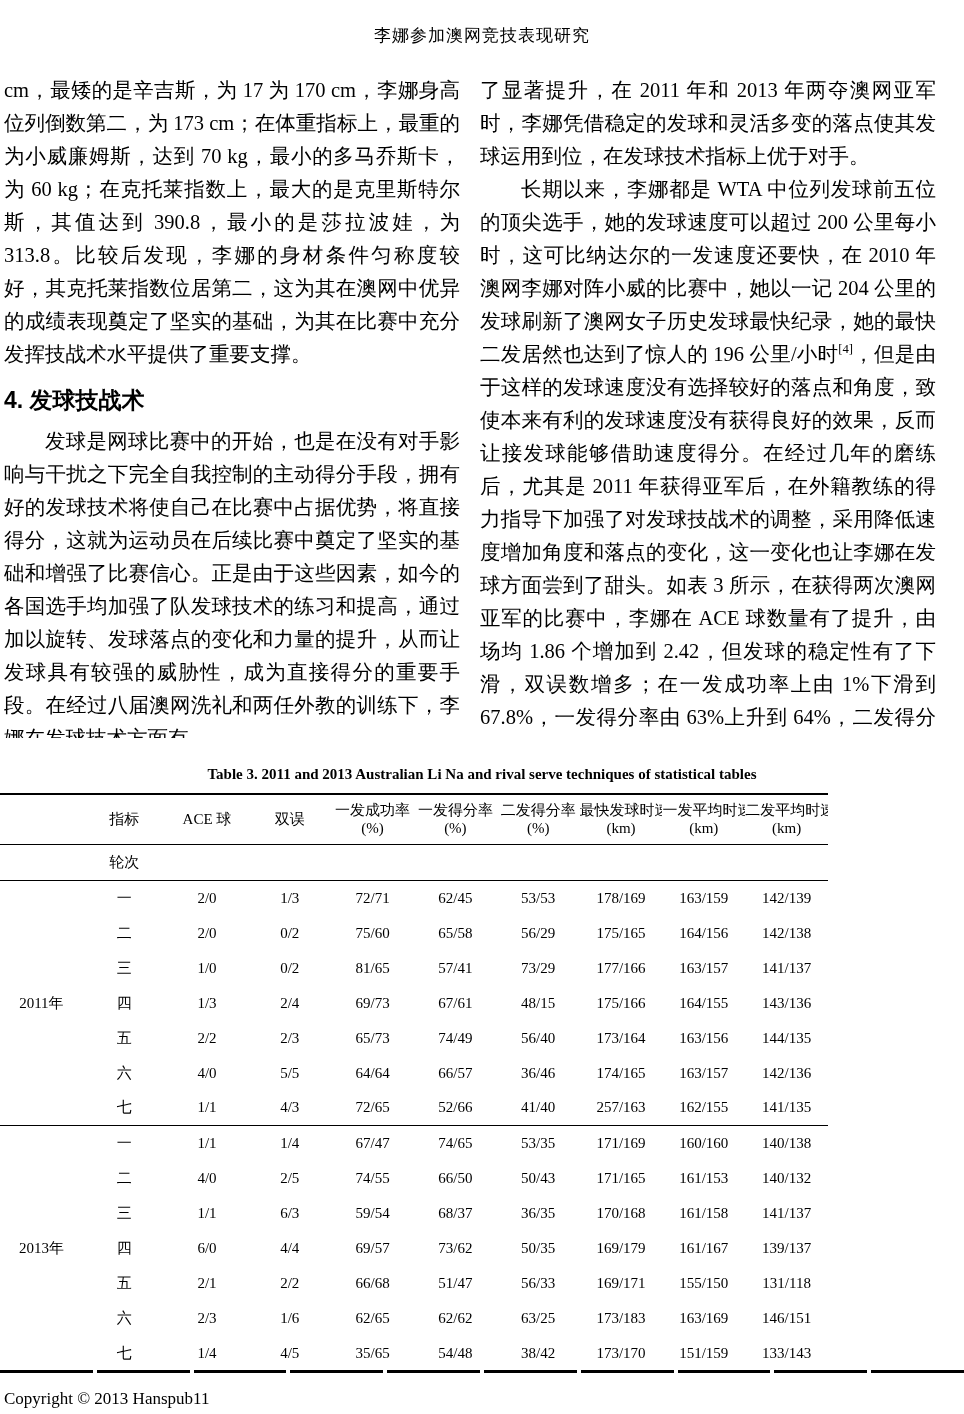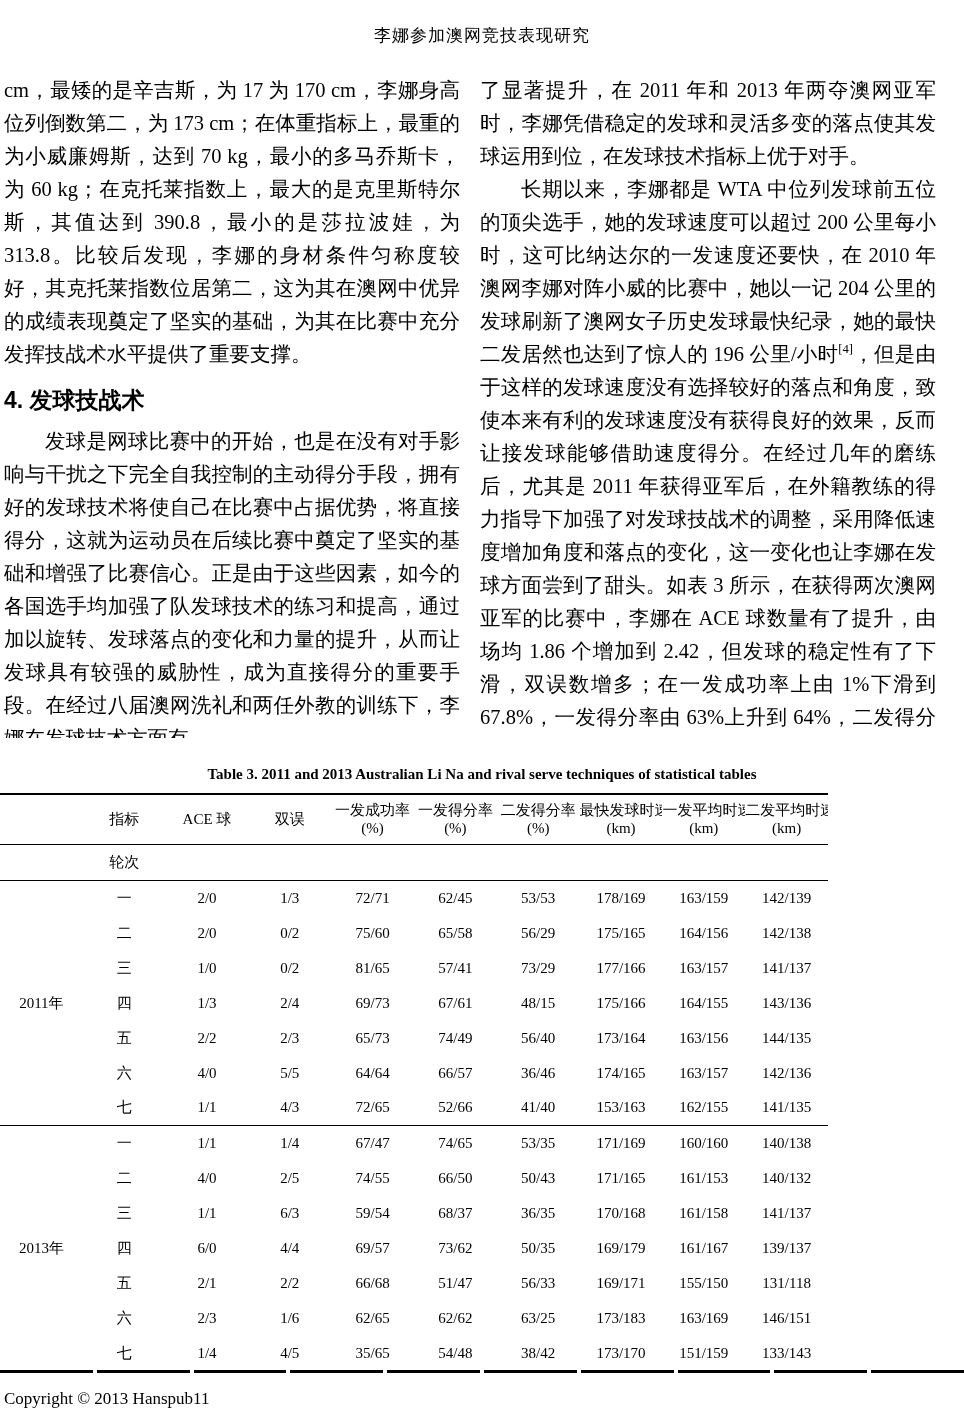--- a/index.html
+++ b/index.html
@@ -227,21 +227,21 @@
           <td>163/157</td>
           <td>142/136</td>
         </tr>
         <tr>
           <td>七</td>
           <td>1/1</td>
           <td>4/3</td>
           <td>72/65</td>
           <td>52/66</td>
           <td>41/40</td>
-          <td>153/163</td>
+          <td>257/163</td>
           <td>162/155</td>
           <td>141/135</td>
         </tr>
       </tbody>
     <tbody class="group-1">
         <tr>
           <td rowspan="7">2013年</td>
           <td>一</td>
           <td>1/1</td>
           <td>1/4</td>

